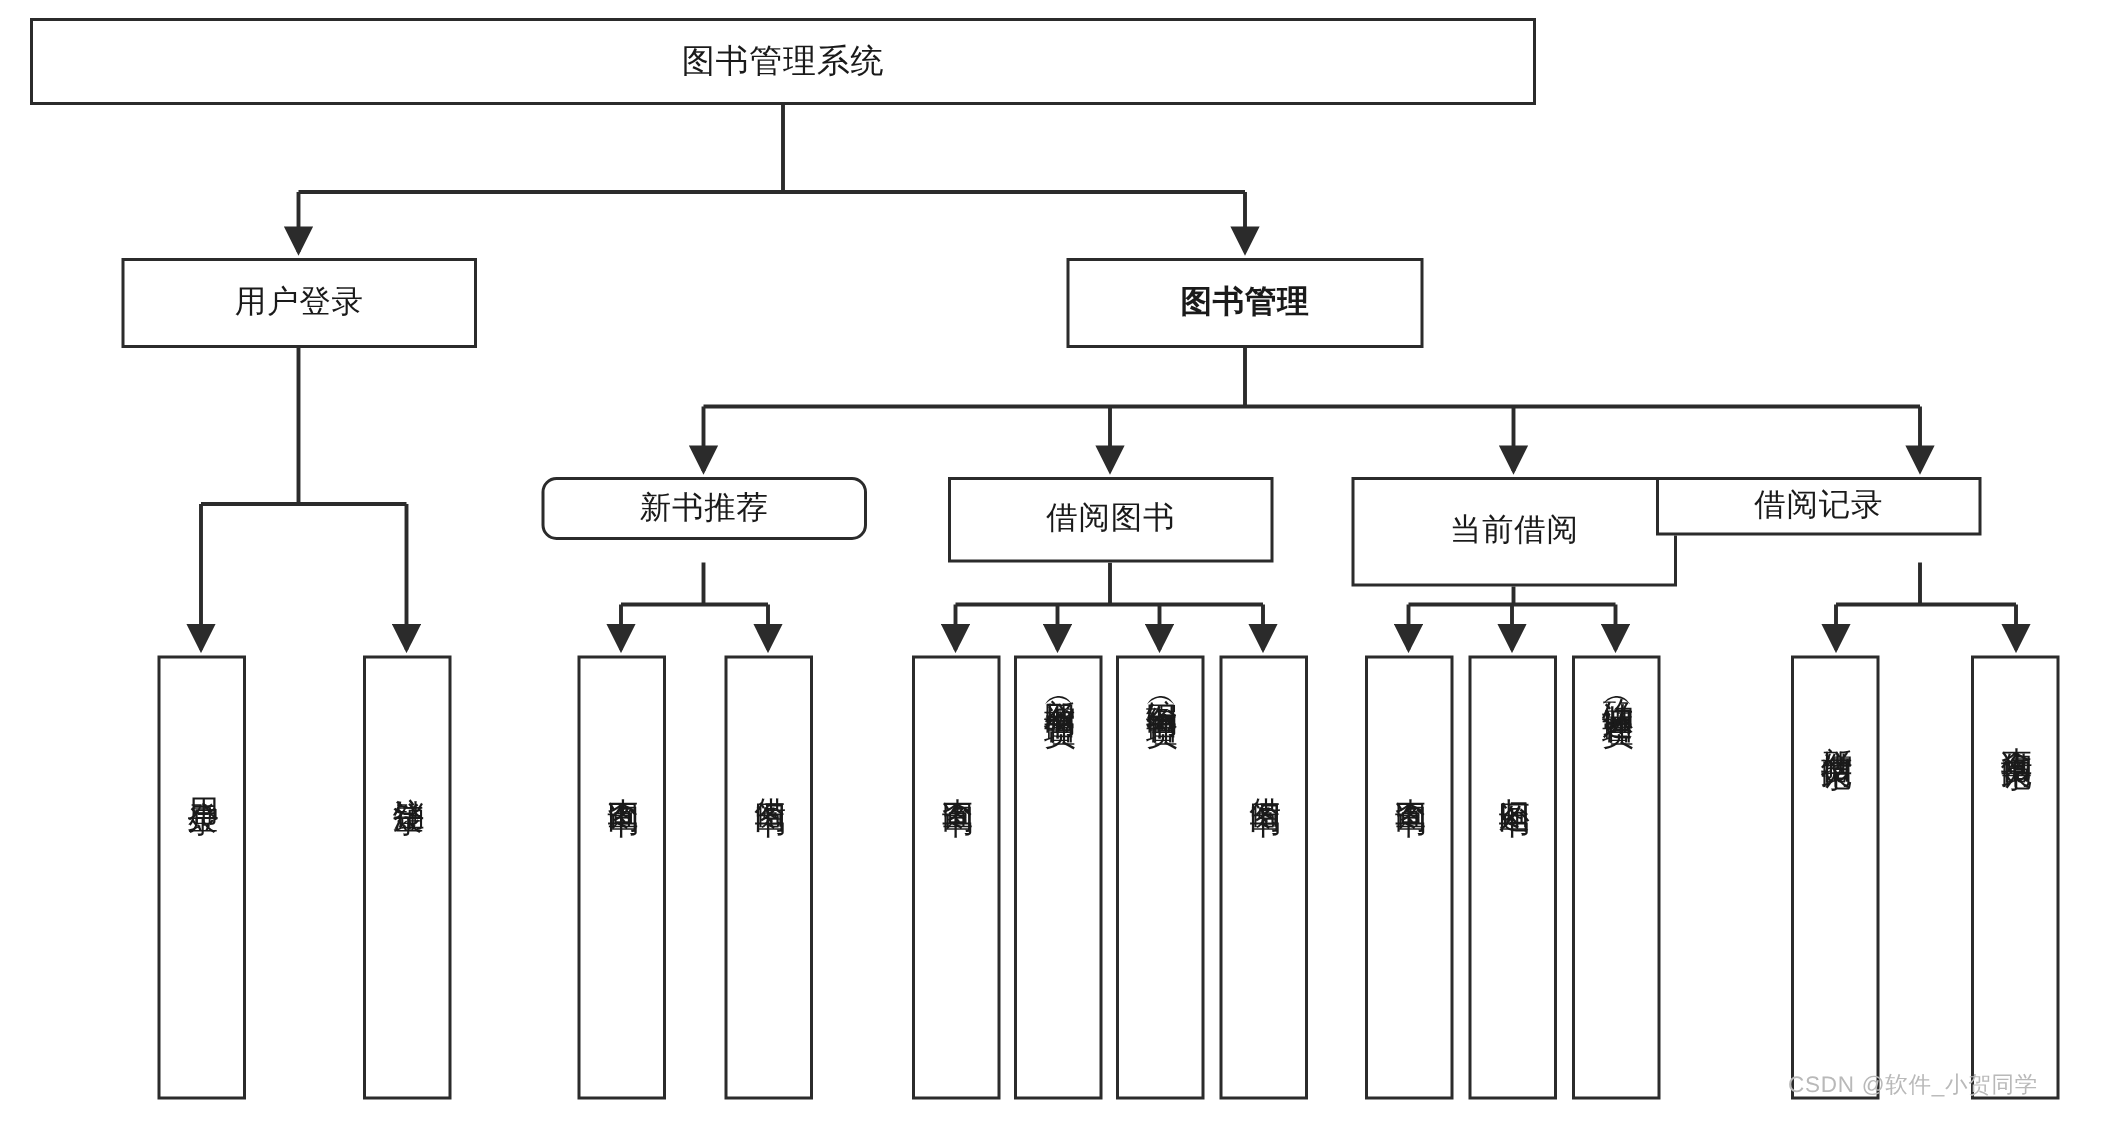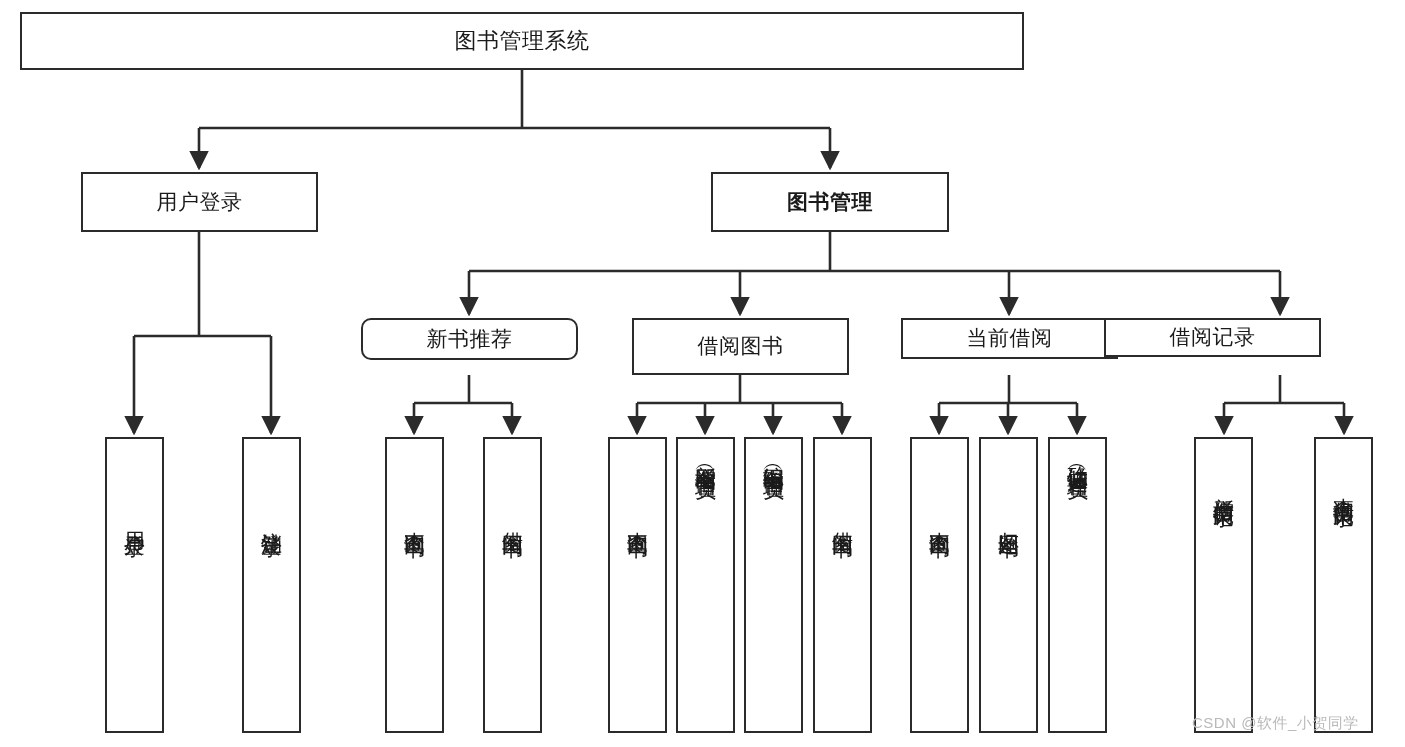--- a/index.html
+++ b/index.html
@@ -149,21 +149,21 @@
   </div>
 
   <div class="node horiz" style="left:361px; top:318px; width:217px; height:42px;border-radius:10px;">
     <span class="label">新书推荐</span>
   </div>
 
   <div class="node horiz" style="left:632px; top:318px; width:217px; height:57px;">
     <span class="label">借阅图书</span>
   </div>
 
-  <div class="node horiz" style="left:901px; top:318px; width:217px; height:41px;">
+  <div class="node horiz" style="left:901px; top:318px; width:217px; height:73px;">
     <span class="label">当前借阅</span>
   </div>
 
   <div class="node horiz" style="left:1104px; top:318px; width:217px; height:39px;">
     <span class="label">借阅记录</span>
   </div>
 
   <div class="node vert mid" style="left:105px; top:437px; width:59px; height:296px;">
     <span class="label">用户登录</span>
   </div>

